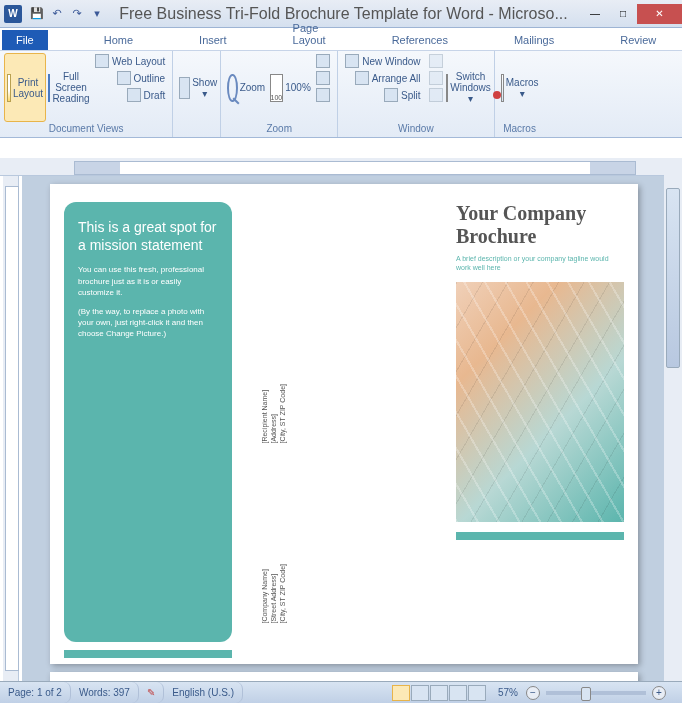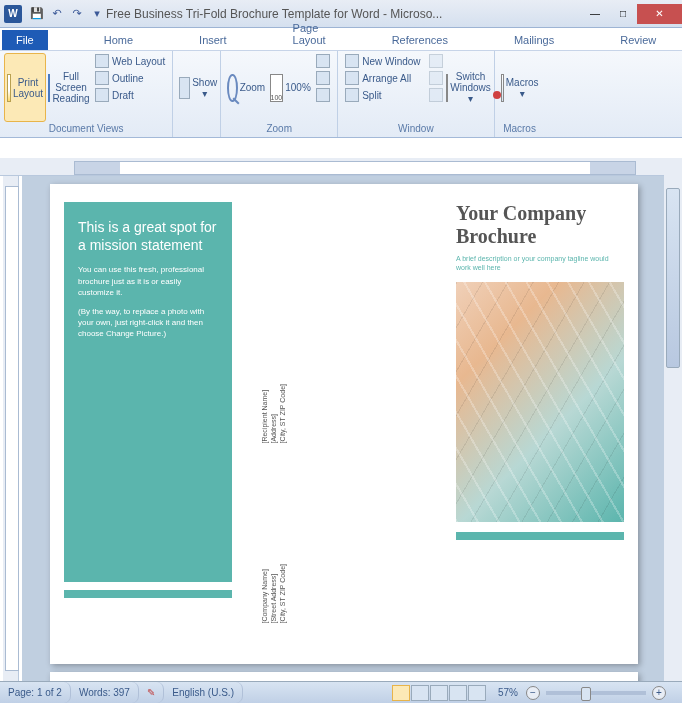--- a/index.html
+++ b/index.html
@@ -3,21 +3,21 @@
 <meta charset="utf-8">
 <style>
 * { box-sizing: border-box; margin: 0; padding: 0; }
 body { width: 682px; height: 703px; font-family: "Segoe UI", Tahoma, sans-serif; font-size: 11px; background: #fff; overflow: hidden; position: relative; }
 
 
 .titlebar { height: 28px; background: linear-gradient(#e8edf5, #d5e0ef); display: flex; align-items: center; border-bottom: 1px solid #9db4d4; }
 .word-icon { width: 18px; height: 18px; margin: 0 4px; background: #2b579a; color: #fff; display: flex; align-items: center; justify-content: center; font-weight: bold; font-size: 10px; border-radius: 2px; }
 .qat { display: flex; gap: 2px; margin-left: 2px; }
 .qat-btn { width: 18px; height: 18px; display: flex; align-items: center; justify-content: center; color: #3b5998; cursor: pointer; }
-.title-text { flex: 1; color: #555; font-size: 12px; white-space: nowrap; overflow: hidden; }
+.title-text { flex: 1; text-align: center; color: #555; font-size: 16px; white-space: nowrap; overflow: hidden; }
 .win-controls { display: flex; }
 .win-btn { width: 28px; height: 20px; display: flex; align-items: center; justify-content: center; font-size: 10px; }
 .win-close { background: #c75050; color: #fff; width: 45px; }
 
 
 .tabs { height: 23px; background: #fff; display: flex; align-items: flex-end; border-bottom: 1px solid #c7d4e8; padding-left: 2px; }
 .file-tab { background: #1e5bb6; color: #fff; padding: 4px 14px; font-size: 11px; }
 .tab { padding: 4px 10px; color: #4a6a9a; cursor: pointer; margin-left: 46px; }
 .tab.active { border: 1px solid #c7d4e8; border-bottom: 1px solid #f5f8fc; background: #f5f8fc; border-radius: 3px 3px 0 0; }
 .help-icons { margin-left: auto; display: flex; gap: 4px; padding-right: 6px; }
@@ -25,21 +25,21 @@
 
 
 .ribbon { height: 87px; background: linear-gradient(#f5f8fc, #e3ebf6); border-bottom: 1px solid #a3b9d8; display: flex; }
 .group { border-right: 1px solid #c0d0e6; padding: 2px 4px; display: flex; flex-direction: column; justify-content: space-between; }
 .group-content { display: flex; gap: 2px; flex: 1; }
 .group-label { text-align: center; font-size: 10px; color: #5a7aa8; padding: 1px 0; }
 .big-btn { width: 42px; display: flex; flex-direction: row; align-items: center; justify-content: center; gap: 2px; padding: 2px; cursor: pointer; border-radius: 3px; }
 .big-btn.active { background: #fce9b6; border: 1px solid #e8b44a; }
 .big-btn .ico { width: 28px; height: 28px; }
 .big-btn .lbl { font-size: 10px; text-align: center; line-height: 1.1; color: #3a5a8a; }
-.small-col { display: flex; flex-direction: column; gap: 1px; }
+.small-col { display: flex; flex-direction: column; gap: 1px; align-items: flex-end; }
 .small-btn { display: flex; align-items: center; gap: 3px; padding: 1px 3px; cursor: pointer; font-size: 10px; color: #3a5a8a; white-space: nowrap; }
 .small-btn .sico { width: 14px; height: 14px; }
 
 
 .ico-print-layout { background: linear-gradient(#fff 60%, #ffd966); border: 1px solid #b8a050; }
 .ico-reading { background: linear-gradient(#8ab4e8, #5a8ad0); border: 1px solid #4a7ac0; }
 .ico-zoom { border: 2px solid #6a8abf; border-radius: 50%; width: 24px; height: 24px; position: relative; }
 .ico-zoom::after { content: ""; position: absolute; width: 8px; height: 2px; background: #6a8abf; bottom: -2px; right: -4px; transform: rotate(45deg); }
 .ico-100 { border: 1px solid #888; background: #fff; display: flex; align-items: flex-end; justify-content: center; font-size: 7px; color: #555; }
 .ico-switch { background: repeating-linear-gradient(#cde 0 4px, #fff 4px 8px); border: 1px solid #888; }
@@ -54,21 +54,21 @@
 .workspace { position: absolute; top: 176px; left: 22px; right: 18px; bottom: 22px; background: #c0cfe0; overflow: hidden; }
 .ruler-v { position: absolute; top: 176px; left: 3px; width: 16px; bottom: 22px; background: #e8edf5; border-right: 1px solid #b8c8dd; }
 .ruler-v::before { content: ""; position: absolute; top: 10px; bottom: 10px; left: 2px; width: 12px; background: #fff; border: 1px solid #aabbd2; }
 .scroll-v { position: absolute; top: 158px; right: 0; width: 18px; bottom: 22px; background: #e8edf5; }
 .scroll-thumb-v { position: absolute; top: 30px; width: 14px; left: 2px; height: 180px; background: linear-gradient(#d8e4f2, #b8c8e0); border: 1px solid #9ab; border-radius: 2px; }
 
 .page { position: absolute; top: 8px; left: 28px; width: 588px; height: 480px; background: #fff; box-shadow: 2px 2px 6px rgba(0,0,0,0.3); display: flex; }
 .page2 { position: absolute; top: 496px; left: 28px; width: 588px; height: 20px; background: #fff; box-shadow: 2px 2px 6px rgba(0,0,0,0.3); }
 .panel { flex: 1; padding: 18px 14px; position: relative; }
 
-.teal-box { background: #5bb5ad; color: #fff; padding: 16px 14px; height: 380px; }
+.teal-box { background: #5bb5ad; color: #fff; padding: 16px 14px; height: 440px; border-radius: 12px; }
 .teal-box h3 { font-size: 14px; font-weight: normal; line-height: 1.3; margin-bottom: 10px; }
 .teal-box p { font-size: 8px; line-height: 1.4; margin-bottom: 8px; }
 .teal-bar { height: 8px; background: #5bb5ad; margin-top: 8px; }
 
 .vtext { position: absolute; writing-mode: vertical-rl; transform: rotate(180deg); font-size: 7px; color: #555; line-height: 1.3; }
 .vtext.v1 { left: 14px; top: 200px; }
 .vtext.v2 { left: 14px; bottom: 40px; }
 
 .p3 h2 { font-family: Georgia, serif; font-size: 20px; color: #555; line-height: 1.15; margin-bottom: 6px; }
 .p3 .tag { font-size: 7px; color: #5bb5ad; line-height: 1.3; margin-bottom: 10px; }

